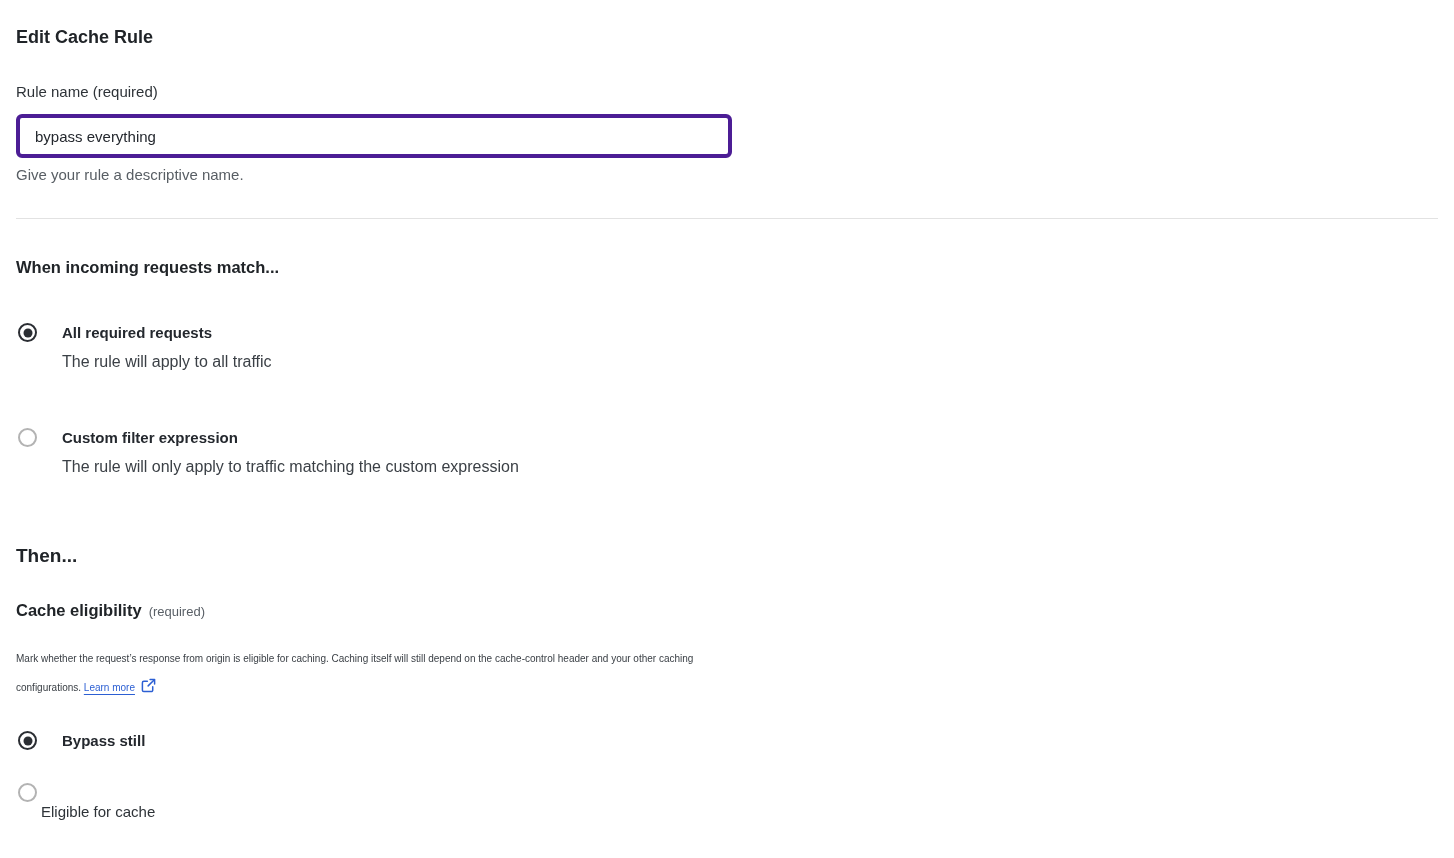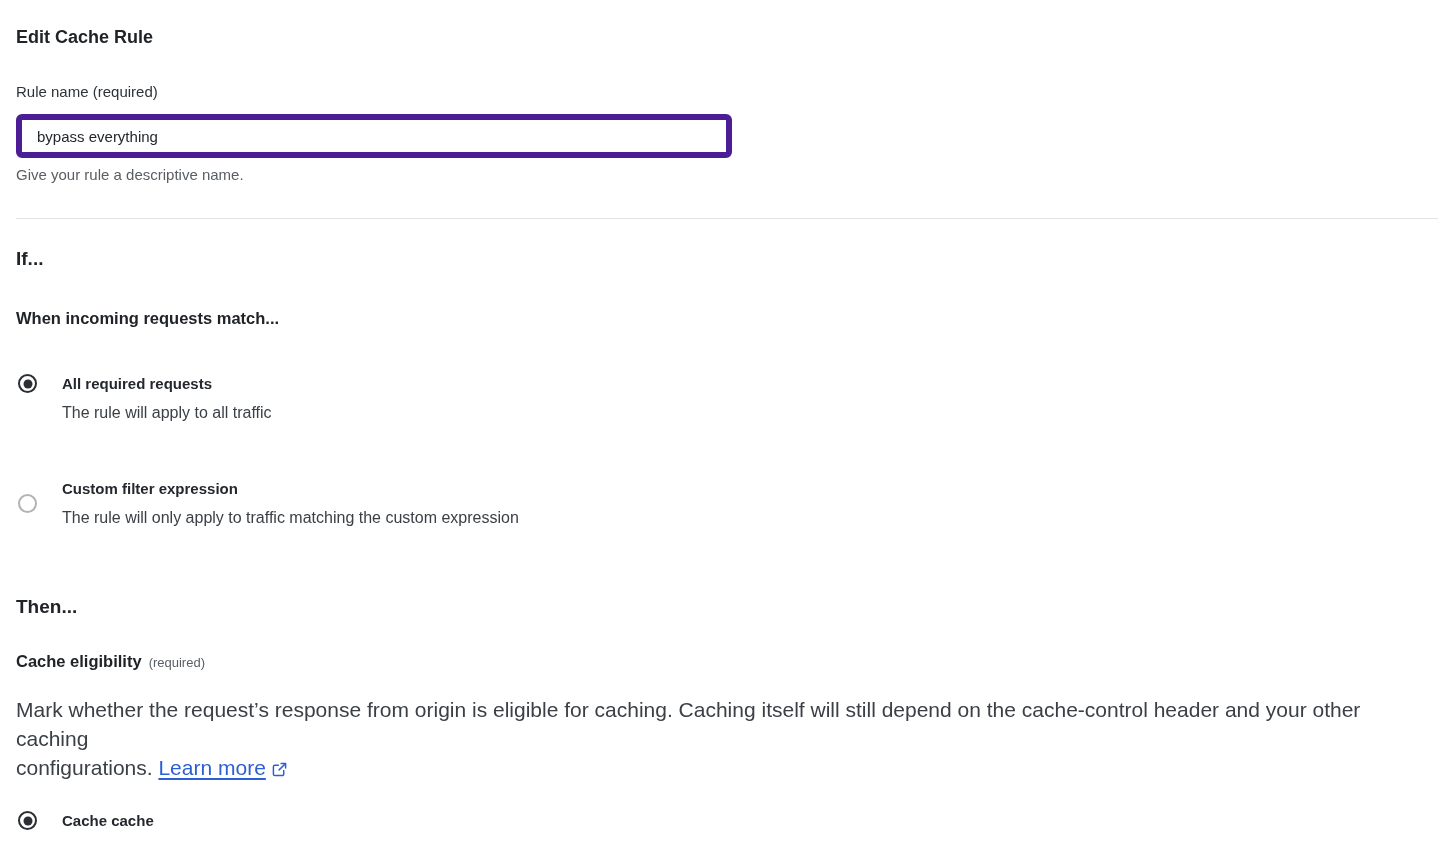--- a/index.html
+++ b/index.html
@@ -29,21 +29,21 @@
     margin-top: 34px;
     font-size: 15px;
     line-height: 18px;
     color: #2e3338;
   }
   .rule-name-input {
     display: block;
     margin-top: 13px;
     width: 716px;
     height: 44px;
-    border: 6px solid #4c1d95;
+    border: 4px solid #4c1d95;
     border-radius: 6px;
     padding: 0 15px;
     font-family: "Liberation Sans", "DejaVu Sans", sans-serif;
     font-size: 15px;
     color: #24282e;
     background: #ffffff;
     outline: none;
   }
   .field-help {
     margin-top: 8px;
@@ -77,21 +77,21 @@
     color: #595f66;
     margin-left: 7px;
   }
   .h-cache-eligibility { margin-top: 34px; }
   .radio-row {
     display: flex;
     align-items: flex-start;
     margin-top: 46px;
     cursor: pointer;
   }
-  .radio-row.mt-57 { margin-top: 57px; align-items: center; }
+  .radio-row.mt-57 { margin-top: 57px; }
   .radio-row.mt-29 { margin-top: 29px; }
   .radio-row.mt-33 { margin-top: 33px; flex-direction: column; }
   .radio-circle {
     flex: 0 0 auto;
     width: 19px;
     height: 19px;
     border-radius: 50%;
     border: 2px solid #b3b3b3;
     background: #ffffff;
     margin: 0 0 0 2px;
@@ -122,21 +122,21 @@
   }
   .radio-label.regular { font-weight: 400; color: #2e3338; }
   .radio-desc {
     margin-top: 10px;
     font-size: 16px;
     line-height: 19px;
     color: #3b4046;
   }
   .eligibility-desc {
     margin: 23px 0 4px 0;
-    font-size: 21px;
+    font-size: 10px;
     line-height: 29px;
     color: #3b4046;
     max-width: 1400px;
   }
   .learn-more-link {
     color: #2c5fd3;
     text-decoration: underline;
     text-underline-offset: 3px;
     cursor: pointer;
   }
@@ -154,21 +154,20 @@
   <h1 class="page-title">Edit Cache Rule</h1>
 
   <label class="field-label">Rule name (required)</label>
 
   <input class="rule-name-input" type="text" value="bypass everything" style="">
 
   <div class="field-help">Give your rule a descriptive name.</div>
 
   <hr class="section-divider">
 
-  <h2 class="h-if">If...</h2>
 
   <h3 class="h-sub">When incoming requests match...</h3>
 
   <div class="radio-row">
     <span class="radio-circle selected"></span>
     <div class="radio-text">
       <div class="radio-label">All required requests</div>
       <div class="radio-desc">The rule will apply to all traffic</div>
     </div>
   </div>
@@ -193,21 +192,21 @@
     <a class="learn-more-link">Learn more</a><svg class="ext-icon" width="15" height="15" viewBox="0 0 16 16" fill="none" stroke="currentColor" stroke-width="1.6" stroke-linecap="round" stroke-linejoin="round">
         <path d="M12.5 9.2v3.8a1.5 1.5 0 0 1-1.5 1.5H3a1.5 1.5 0 0 1-1.5-1.5V5A1.5 1.5 0 0 1 3 3.5h3.8"></path>
         <path d="M9.7 1.5h4.8v4.8"></path>
         <path d="M14.2 1.8 7.6 8.4"></path>
       </svg>
   </p>
 
   <div class="radio-row mt-29">
     <span class="radio-circle selected"></span>
     <div class="radio-text">
-      <div class="radio-label">Cache cache</div>
+      <div class="radio-label">Bypass still</div>
     </div>
   </div>
 
   <div class="radio-row mt-33">
     <span class="radio-circle"></span>
     <div class="radio-text">
       <div class="radio-label regular">Eligible for cache</div>
     </div>
   </div>
 

